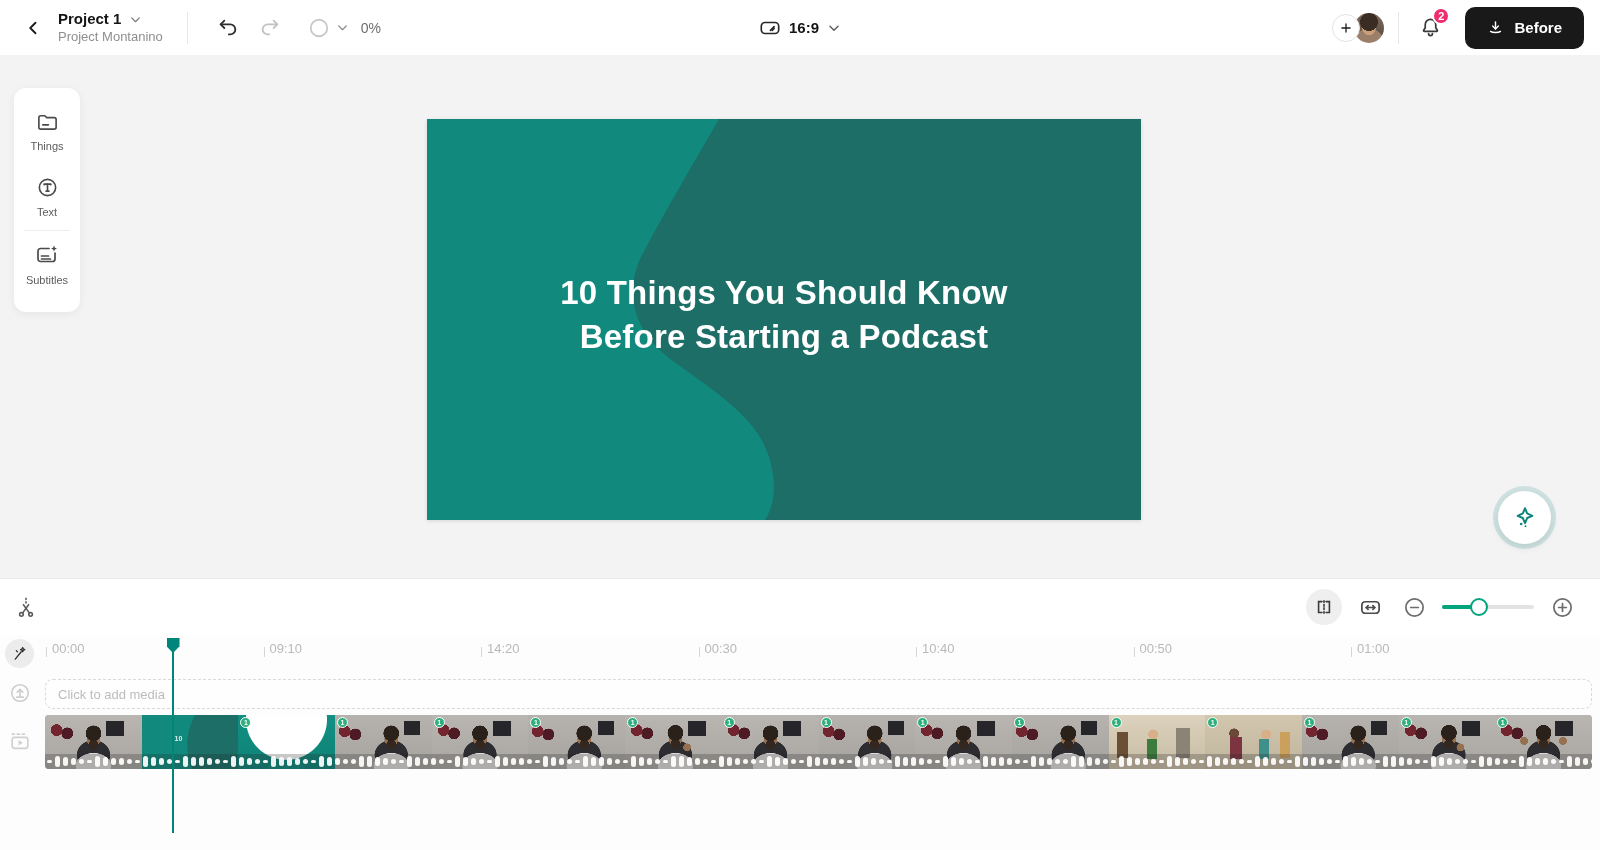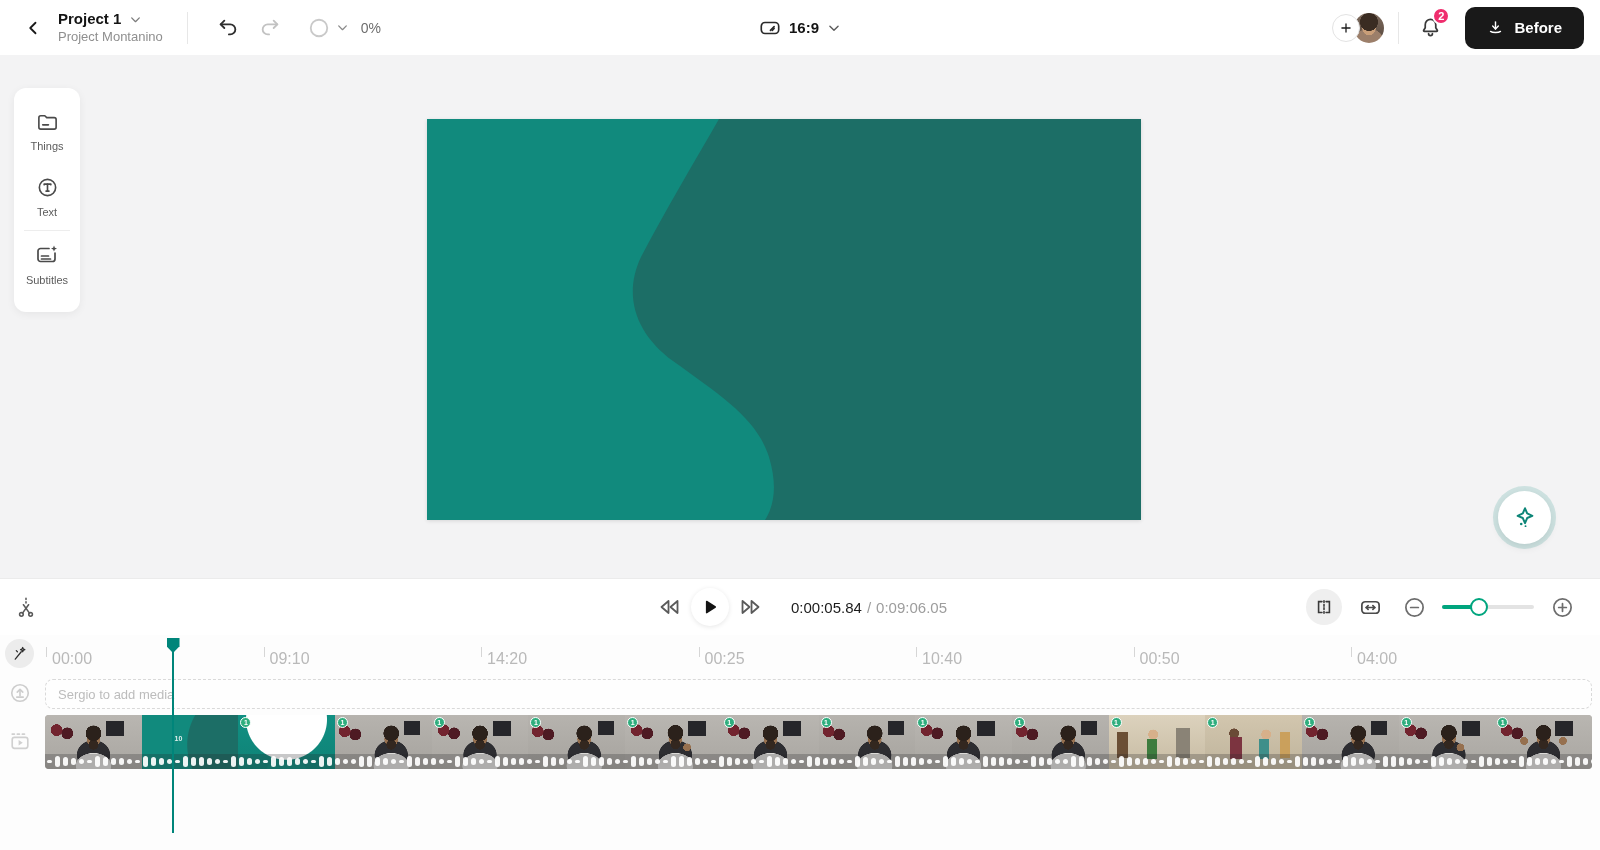--- a/index.html
+++ b/index.html
@@ -59,21 +59,21 @@
   .snap-btn { width:36px; height:36px; border-radius:50%; background:#efefef; display:flex; align-items:center; justify-content:center; cursor:pointer; border:none; }
   .zoom-slider { position:relative; width:92px; height:18px; display:flex; align-items:center; cursor:pointer; }
   .zoom-track { position:absolute; left:0; right:0; height:4px; border-radius:2px; background:#e3e3e3; }
   .zoom-fill { position:absolute; left:0; width:40%; height:4px; border-radius:2px; background:#00a57e; }
   .zoom-handle { position:absolute; left:calc(40% - 9px); width:18px; height:18px; border-radius:50%; background:#fff; border:2px solid #00a57e; }
 
   
   .timeline { position:absolute; left:0; top:635px; width:1600px; height:215px; background:#fdfdfd; }
   .ruler { position:absolute; top:0; left:0; right:0; height:36px; }
   .tick { position:absolute; top:12px; width:1px; height:10px; background:#d6d6d6; }
-  .tick-label { position:absolute; top:15px; font-size:16px; color:#b9b9b9; white-space:nowrap; }
+  .tick-label { position:absolute; top:6px; font-size:13px; color:#b9b9b9; white-space:nowrap; }
   .rail-icon { position:absolute; display:flex; align-items:center; justify-content:center; }
   .rail-wand { left:5px; top:4px; width:29px; height:29px; border-radius:50%; background:#ececec; cursor:pointer; }
   .rail-upload { left:8px; top:46px; width:24px; height:24px; opacity:.32; }
   .rail-video { left:8px; top:94px; width:24px; height:24px; opacity:.30; }
   .media-placeholder { position:absolute; left:45px; top:44px; width:1547px; height:30px; border:1px dashed #d9d9d9; border-radius:8px; background:#fefefe; display:flex; align-items:center; padding-left:12px; font-size:13px; color:#bcbcbc; cursor:pointer; }
   .clip-strip { position:absolute; left:45px; top:80px; width:1547px; height:54px; border-radius:4px; overflow:hidden; display:flex; cursor:pointer; }
   .cell { position:relative; flex:1 1 0; height:54px; background-repeat:no-repeat; }
   .badge { position:absolute; top:2px; left:2px; width:11px; height:11px; border-radius:50%; background:#2fae7e; border:1px solid #fff; color:#fff; font-size:7px; line-height:9px; font-weight:700; text-align:center; z-index:3; }
   .mini10 { position:absolute; left:34%; top:20px; color:rgba(255,255,255,.85); font-size:7px; font-weight:700; z-index:2; }
   .waveform { position:absolute; left:0; right:0; bottom:0; height:15px; background:rgba(35,35,38,.25); display:flex; align-items:center; gap:3px; padding:0 2px; overflow:hidden; z-index:2; }
@@ -273,20 +273,24 @@
           <path d="M19 2.6l.9 2.1 2.1.9-2.1.9-.9 2.1-.9-2.1-2.1-.9 2.1-.9Z" fill="#4a4a4a" stroke="none"></path>
         </svg>
       <span class="lbl">Subtitles</span>
     </div>
   </div>
 
   <div class="canvas" style="background: rgb(17, 138, 125);">
     <svg class="blob" width="714" height="401" viewBox="0 0 714 401">
       <path id="blob-path" d="M292 0 C268 42 238 92 214 138 C196 176 208 214 246 242 C296 278 330 300 342 338 C350 365 348 385 338 401 L714 401 L714 0 Z" fill="#1c6e66"></path>
     </svg>
+    <div class="canvas-title" style="color: rgb(255, 255, 255);">
+      <div>10 Things You Should Know</div>
+      <div>Before Starting a Podcast</div>
+    </div>
   </div>
 
   <div class="fab">
     <svg width="26" height="26" viewBox="0 0 24 24">
         <path d="M12 3l2 4.8L18.8 10 14 12l-2 4.8L10 12l-4.8-2L10 7.8Z" fill="none" stroke="#0c8577" stroke-width="1.8" stroke-linejoin="round"></path>
         <circle cx="8.5" cy="17.5" r="1.2" fill="#0c8577"></circle>
         <circle cx="12.5" cy="19.5" r="0.9" fill="#0c8577"></circle>
       </svg>
   </div>
 
@@ -295,42 +299,20 @@
       <button class="icon-btn">
         <svg width="22" height="22" viewBox="0 0 24 24" fill="none" stroke="#5a5a5a" stroke-width="1.7" stroke-linecap="round">
             <path d="M12 2.5v5" stroke-dasharray="1.4 2.4"></path>
             <path d="M14.8 9.5 8 19"></path>
             <path d="M9.2 9.5 16 19"></path>
             <circle cx="7" cy="20" r="2"></circle>
             <circle cx="17" cy="20" r="2"></circle>
           </svg>
       </button>
     </div>
-    <div class="tb-center">
-      <button class="icon-btn">
-        <svg width="24" height="24" viewBox="0 0 24 24" fill="none" stroke="#5a5a5a" stroke-width="1.8" stroke-linejoin="round">
-            <path d="M11.5 6 4.5 12l7 6Z"></path>
-            <path d="M20.5 6l-7 6 7 6Z"></path>
-          </svg>
-      </button>
-      <button class="play-btn">
-        <svg width="18" height="18" viewBox="0 0 24 24">
-            <path d="M7.5 4.5 19 12 7.5 19.5Z" fill="#141414" stroke="#141414" stroke-width="2" stroke-linejoin="round"></path>
-          </svg>
-      </button>
-      <button class="icon-btn">
-        <svg width="24" height="24" viewBox="0 0 24 24" fill="none" stroke="#5a5a5a" stroke-width="1.8" stroke-linejoin="round">
-            <path d="M3.5 6l7 6-7 6Z"></path>
-            <path d="M12.5 6l7 6-7 6Z"></path>
-          </svg>
-      </button>
-      <div class="time-display">
-        <span>0:00:05.84</span><span class="time-sep">/</span><span class="time-total">0:09:06.05</span>
-      </div>
-    </div>
     <div class="tb-right">
       <button class="snap-btn">
         <svg width="20" height="20" viewBox="0 0 24 24" fill="none" stroke="#3a3a3a" stroke-width="1.9" stroke-linecap="round">
             <path d="M9.5 5.5h-4v13h4"></path>
             <path d="M14.5 5.5h4v13h-4"></path>
             <path d="M12 4.5v2M12 9v2M12 13v2M12 17.5v2" stroke-dasharray="2 2.6"></path>
           </svg>
       </button>
       <button class="icon-btn">
         <svg width="23" height="23" viewBox="0 0 24 24" fill="none" stroke="#4c4c4c" stroke-width="1.8" stroke-linecap="round" stroke-linejoin="round">
@@ -362,27 +344,27 @@
 
   <div class="timeline">
     <div class="ruler">
         <span class="tick" style="left: 46px;"></span>
         <span class="tick-label" style="left: 52px;">00:00</span>
         <span class="tick" style="left: 263.5px;"></span>
         <span class="tick-label" style="left: 269.5px;">09:10</span>
         <span class="tick" style="left: 481px;"></span>
         <span class="tick-label" style="left: 487px;">14:20</span>
         <span class="tick" style="left: 698.5px;"></span>
-        <span class="tick-label" style="left: 704.5px;">00:25</span>
+        <span class="tick-label" style="left: 704.5px;">00:30</span>
         <span class="tick" style="left: 916px;"></span>
         <span class="tick-label" style="left: 922px;">10:40</span>
         <span class="tick" style="left: 1133.5px;"></span>
         <span class="tick-label" style="left: 1139.5px;">00:50</span>
         <span class="tick" style="left: 1351px;"></span>
-        <span class="tick-label" style="left: 1357px;">04:00</span>
+        <span class="tick-label" style="left: 1357px;">01:00</span>
       </div>
 
     <div class="rail-icon rail-wand">
       <svg width="17" height="17" viewBox="0 0 24 24" fill="none" stroke="#2e2e2e" stroke-width="1.8" stroke-linecap="round" stroke-linejoin="round">
           <path d="M6 20 14.5 9.5"></path>
           <path d="M16.5 3.5l.9 2.1 2.1.9-2.1.9-.9 2.1-.9-2.1-2.1-.9 2.1-.9Z"></path>
           <path d="m7.5 8 1.5 1.5"></path>
         </svg>
     </div>
     <div class="rail-icon rail-upload">
@@ -395,21 +377,21 @@
     </div>
     <div class="rail-icon rail-video">
       <svg width="22" height="22" viewBox="0 0 24 24" fill="none" stroke="#6a6a6a" stroke-width="1.8" stroke-linecap="round" stroke-linejoin="round">
           <path d="M3.5 4.5h2.4M9 4.5h2.4M14.5 4.5h2.4" stroke-dasharray="2.4 2.6"></path>
           <rect x="3.5" y="8" width="17" height="12" rx="2.5"></rect>
           <path d="m10.5 11 4.5 3-4.5 3Z" fill="#6a6a6a" stroke="none"></path>
         </svg>
     </div>
 
     <div class="media-placeholder">
-      <span>Sergio to add media</span>
+      <span>Click to add media</span>
     </div>
 
     <div class="clip-strip">
       <div class="cell v-host-a"></div>
         <div class="cell v-title-card">
           <span class="mini10">10</span>
         </div>
         <div class="cell v-transition">
           <span class="badge" style="background: rgb(47, 174, 126);">1</span>
         </div>

